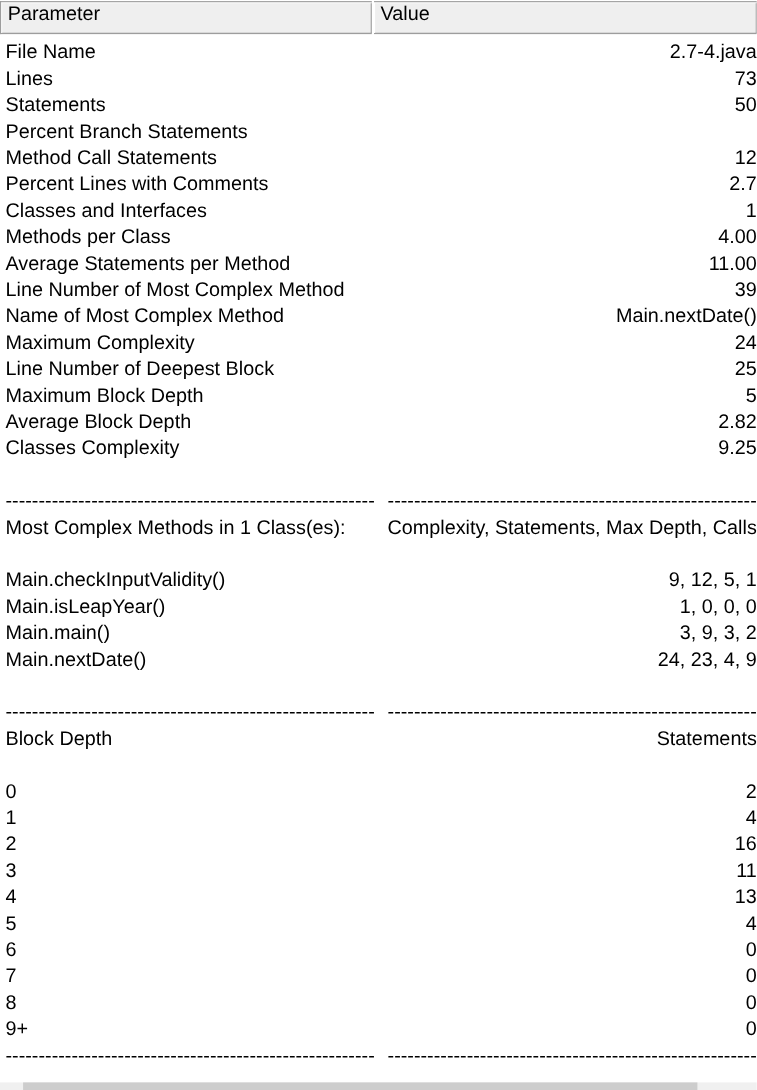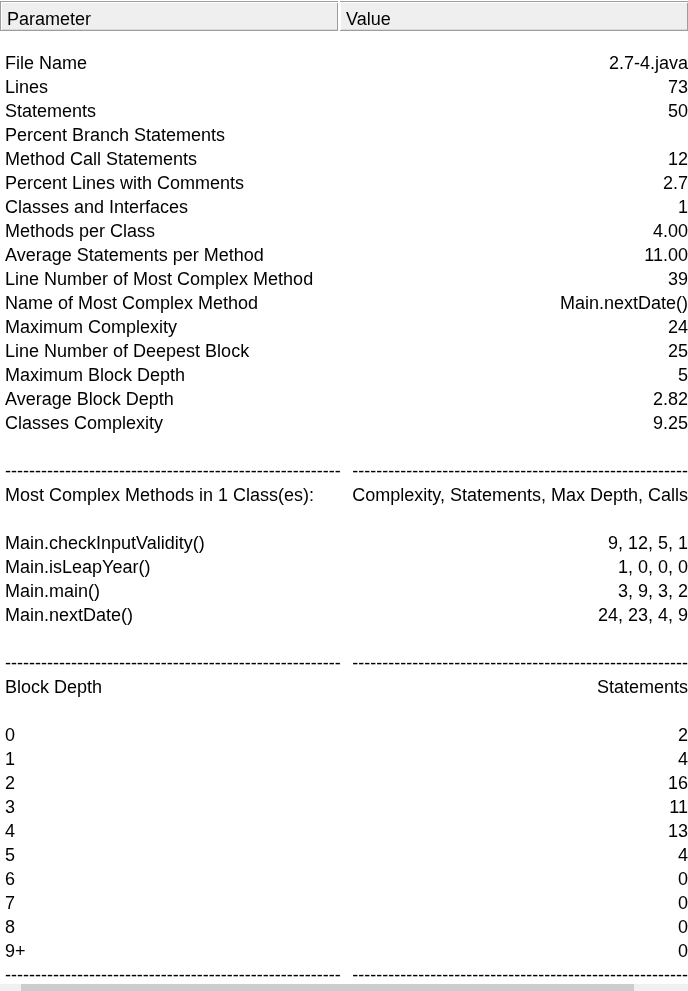--- a/index.html
+++ b/index.html
@@ -21,29 +21,29 @@
     width: 688px;
   }
   .hcell {
     box-sizing: border-box;
     background: #efefef;
     border-top: 1px solid #9d9d9d;
     border-bottom: 1px solid #9d9d9d;
     box-shadow: inset 0 1px 0 #ffffff, inset 1px 0 0 #ffffff,
                 inset -1px 0 0 #9d9d9d, inset 0 -1px 0 #d8d8d8;
     display: flex;
-    align-items: flex-end;
+    align-items: flex-start;
     padding-left: 6px;
     white-space: nowrap;
     overflow: hidden;
   }
   .hcell-param { width: 338px; border-left: 1px solid #9d9d9d; }
   .hcell-value { flex: 1; margin-left: 2px; }
 
-  .content { margin-top: 20px; }
+  .content { margin-top: 4px; }
   .row {
     display: flex;
     height: 24px;
     line-height: 24px;
     white-space: nowrap;
   }
   .cl {
     flex: none;
     width: 344px;
     padding-left: 5px;

